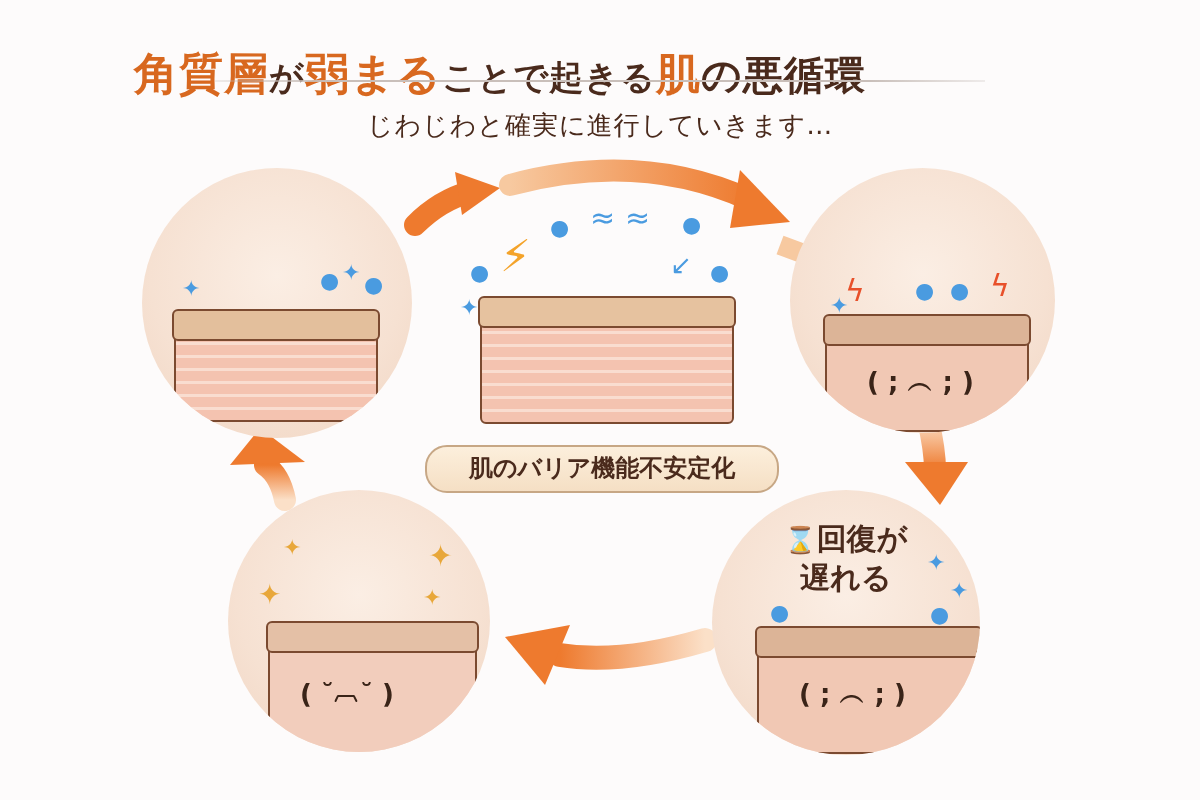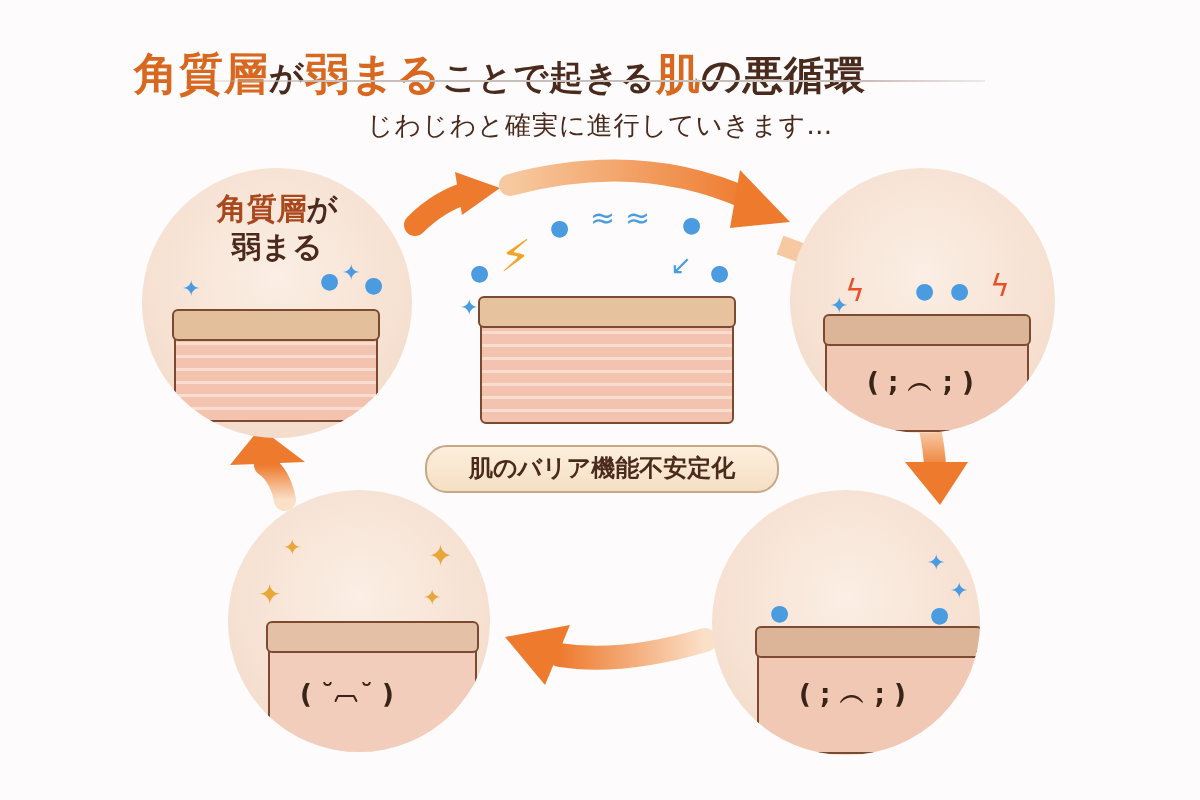--- a/index.html
+++ b/index.html
@@ -110,24 +110,20 @@
     <polygon points="570,625 505,637 545,685" fill="#ee7a2e"></polygon>
   </g>
 
   <g>
     <path d="M285 500 Q280 475 265 465" stroke="url(#gUp)" stroke-width="22" fill="none" stroke-linecap="round"></path>
     <polygon points="230,465 260,428 305,462" fill="#ee7a2e"></polygon>
   </g>
 </svg>
 
 <div class="circle" style="left:142px;top:168px;width:270px;height:270px;">
-  <div class="label" style="top:22px;">
-    <span class="accent">角質層</span><span>が</span><br>
-    <span>弱まる</span>
-  </div>
   <span class="spark" style="left:40px;top:108px;">✦</span>
   <span class="spark" style="left:200px;top:92px;">✦</span>
   <span class="drop" style="left:178px;top:100px;">●</span>
   <span class="drop" style="left:222px;top:104px;">●</span>
   <div class="block" style="left:32px;top:165px;width:200px;height:85px;">
     <div class="top" style="background:#e3bf9c;"></div>
   </div>
 </div>
 
 <div style="position:absolute;left:460px;top:200px;width:280px;height:230px;">
@@ -153,20 +149,24 @@
   <span class="drop" style="left:125px;top:110px;">●</span>
   <span class="drop" style="left:160px;top:110px;">●</span>
   <span class="spark" style="left:40px;top:125px;">✦</span>
   <div class="block" style="left:35px;top:170px;width:200px;height:90px;background:#f1c8b4;">
     <div class="top" style="background:#dcb497;"></div>
     <span class="face" style="left:40px;top:25px;">( ; ︵ ; )</span>
   </div>
 </div>
 
 <div class="circle" style="left:712px;top:490px;width:268px;height:265px;">
+  <div class="label" style="top:30px;">
+    <span style="color:#8a5a3a;font-size:26px;">⌛</span><span>回復が</span><br>
+    <span>遅れる</span>
+  </div>
   <span class="spark" style="left:215px;top:60px;">✦</span>
   <span class="spark" style="left:238px;top:88px;">✦</span>
   <span class="drop" style="left:58px;top:110px;">●</span>
   <span class="drop" style="left:218px;top:112px;">●</span>
   <div class="block" style="left:45px;top:160px;width:220px;height:100px;background:#f1c8b4;">
     <div class="top" style="background:#dcb497;"></div>
     <span class="face" style="left:40px;top:25px;">( ; ︵ ; )</span>
   </div>
 </div>
 

